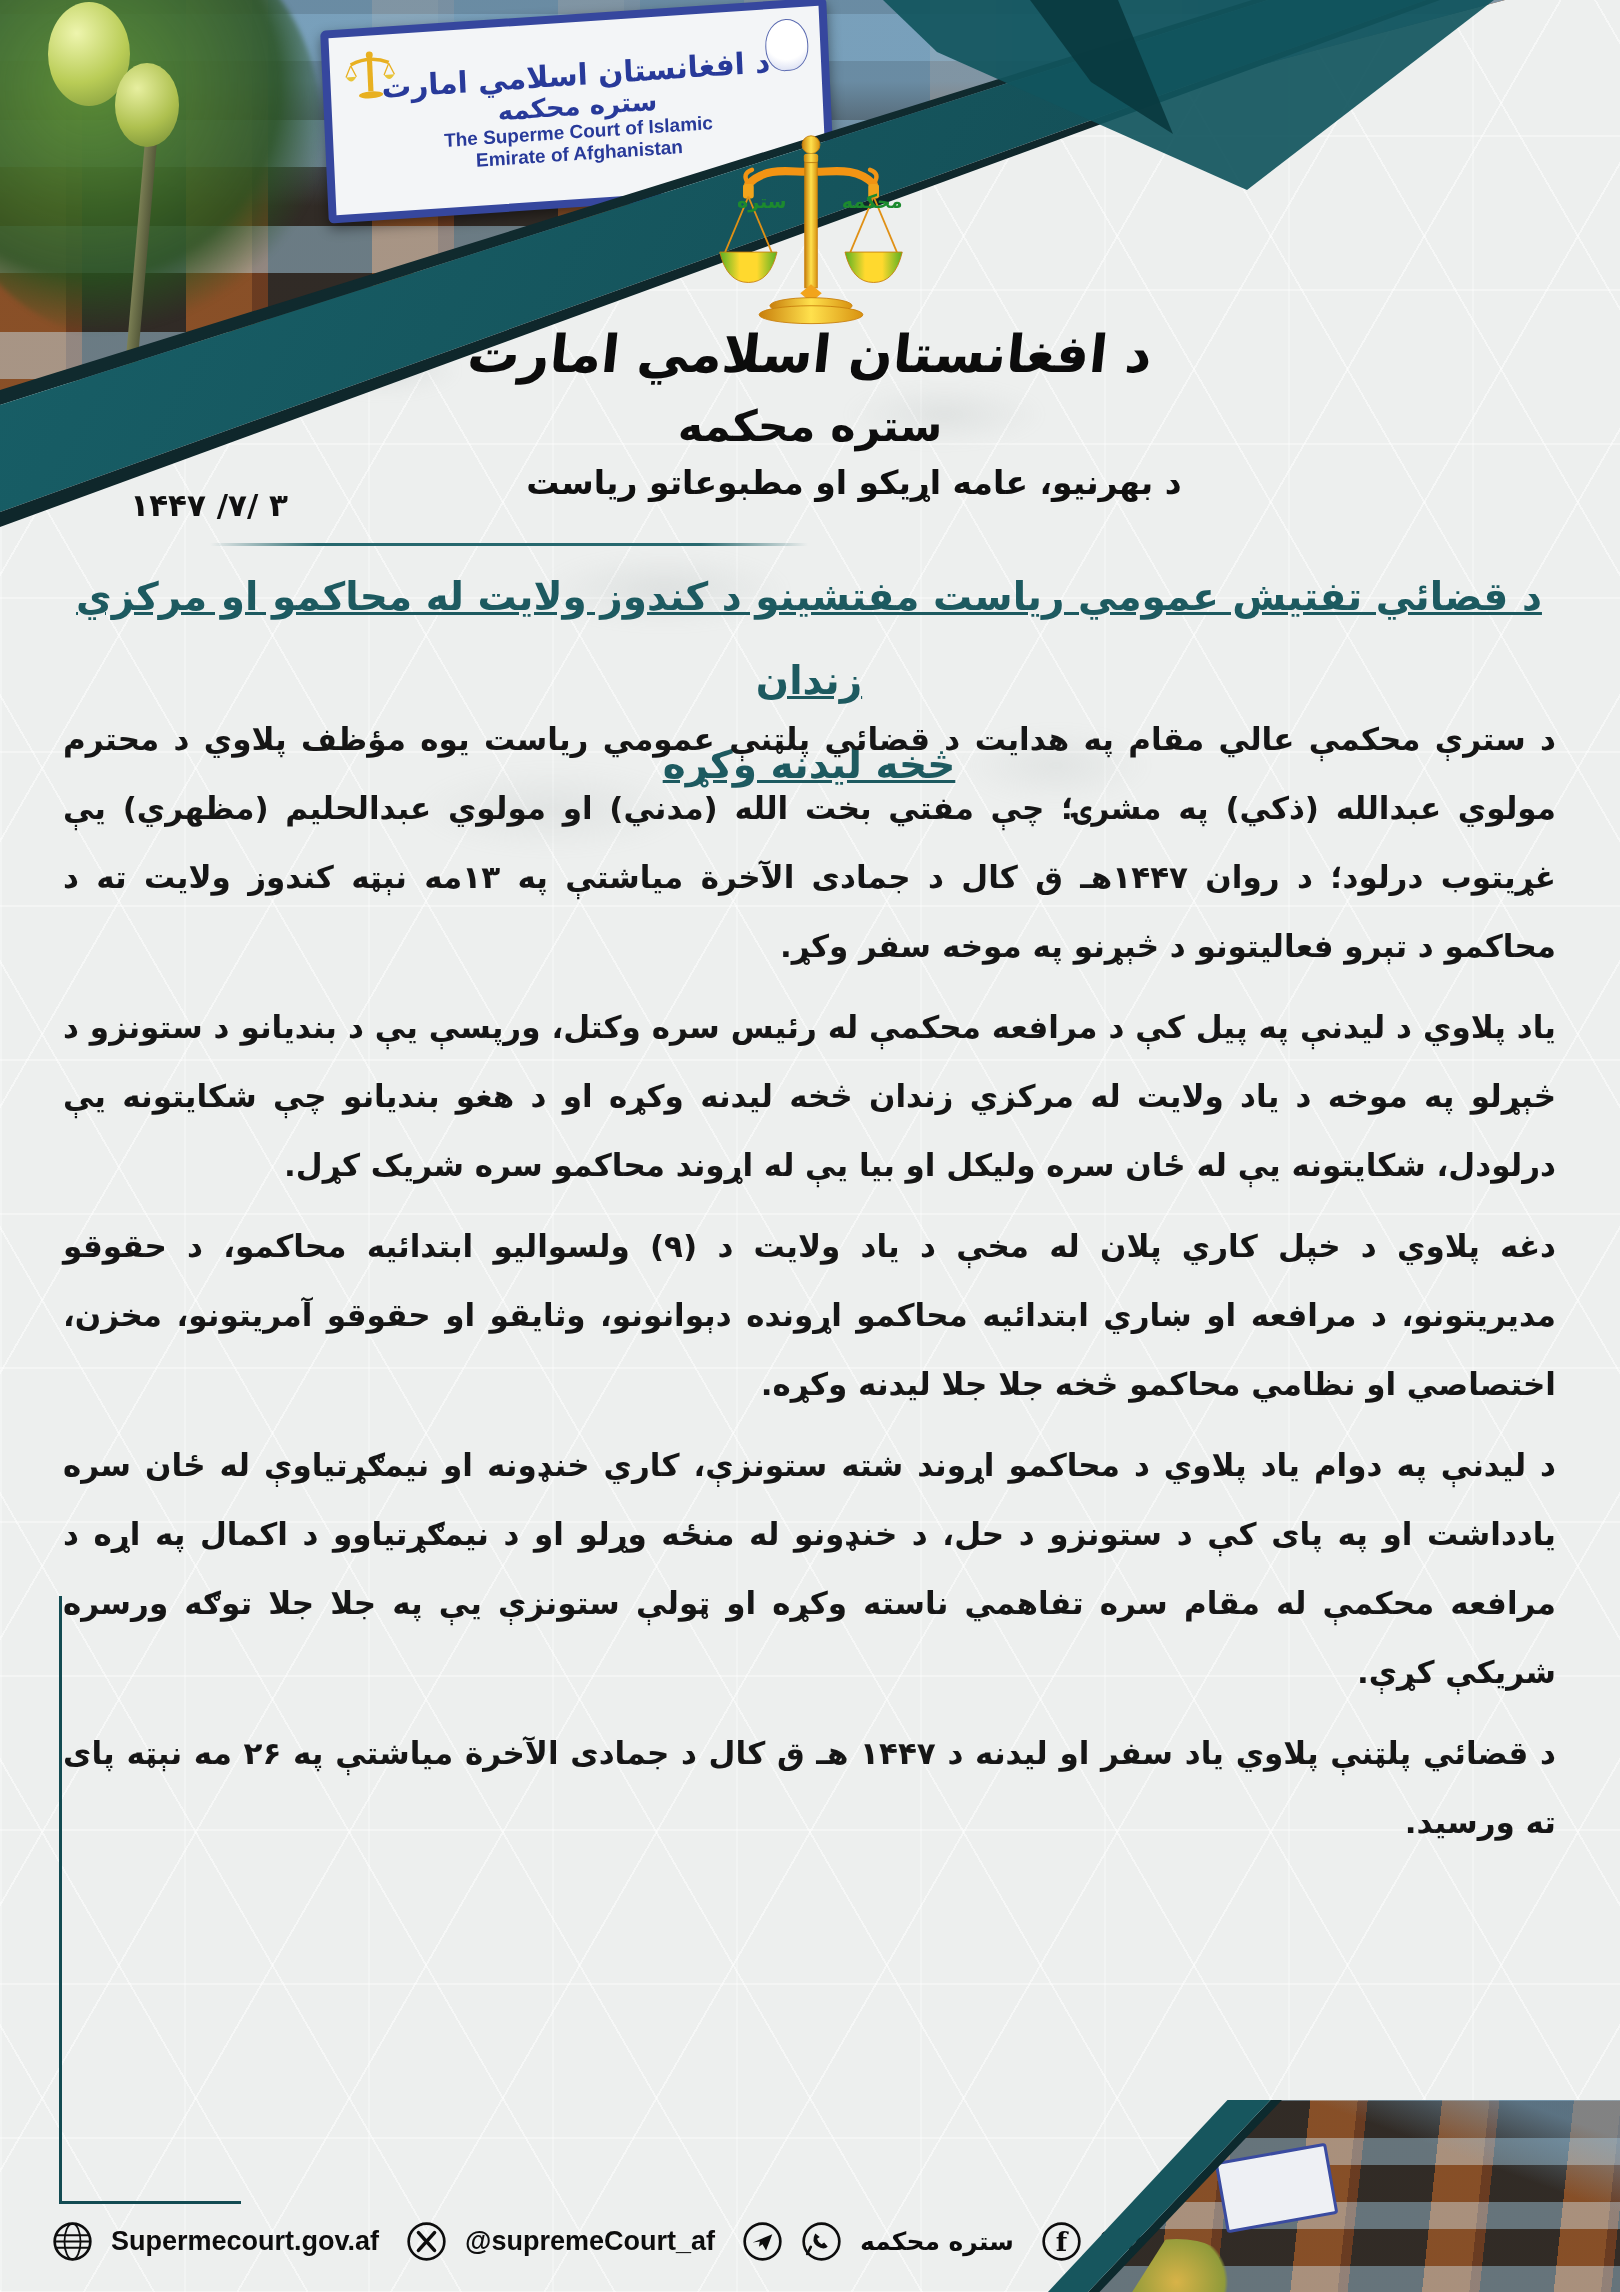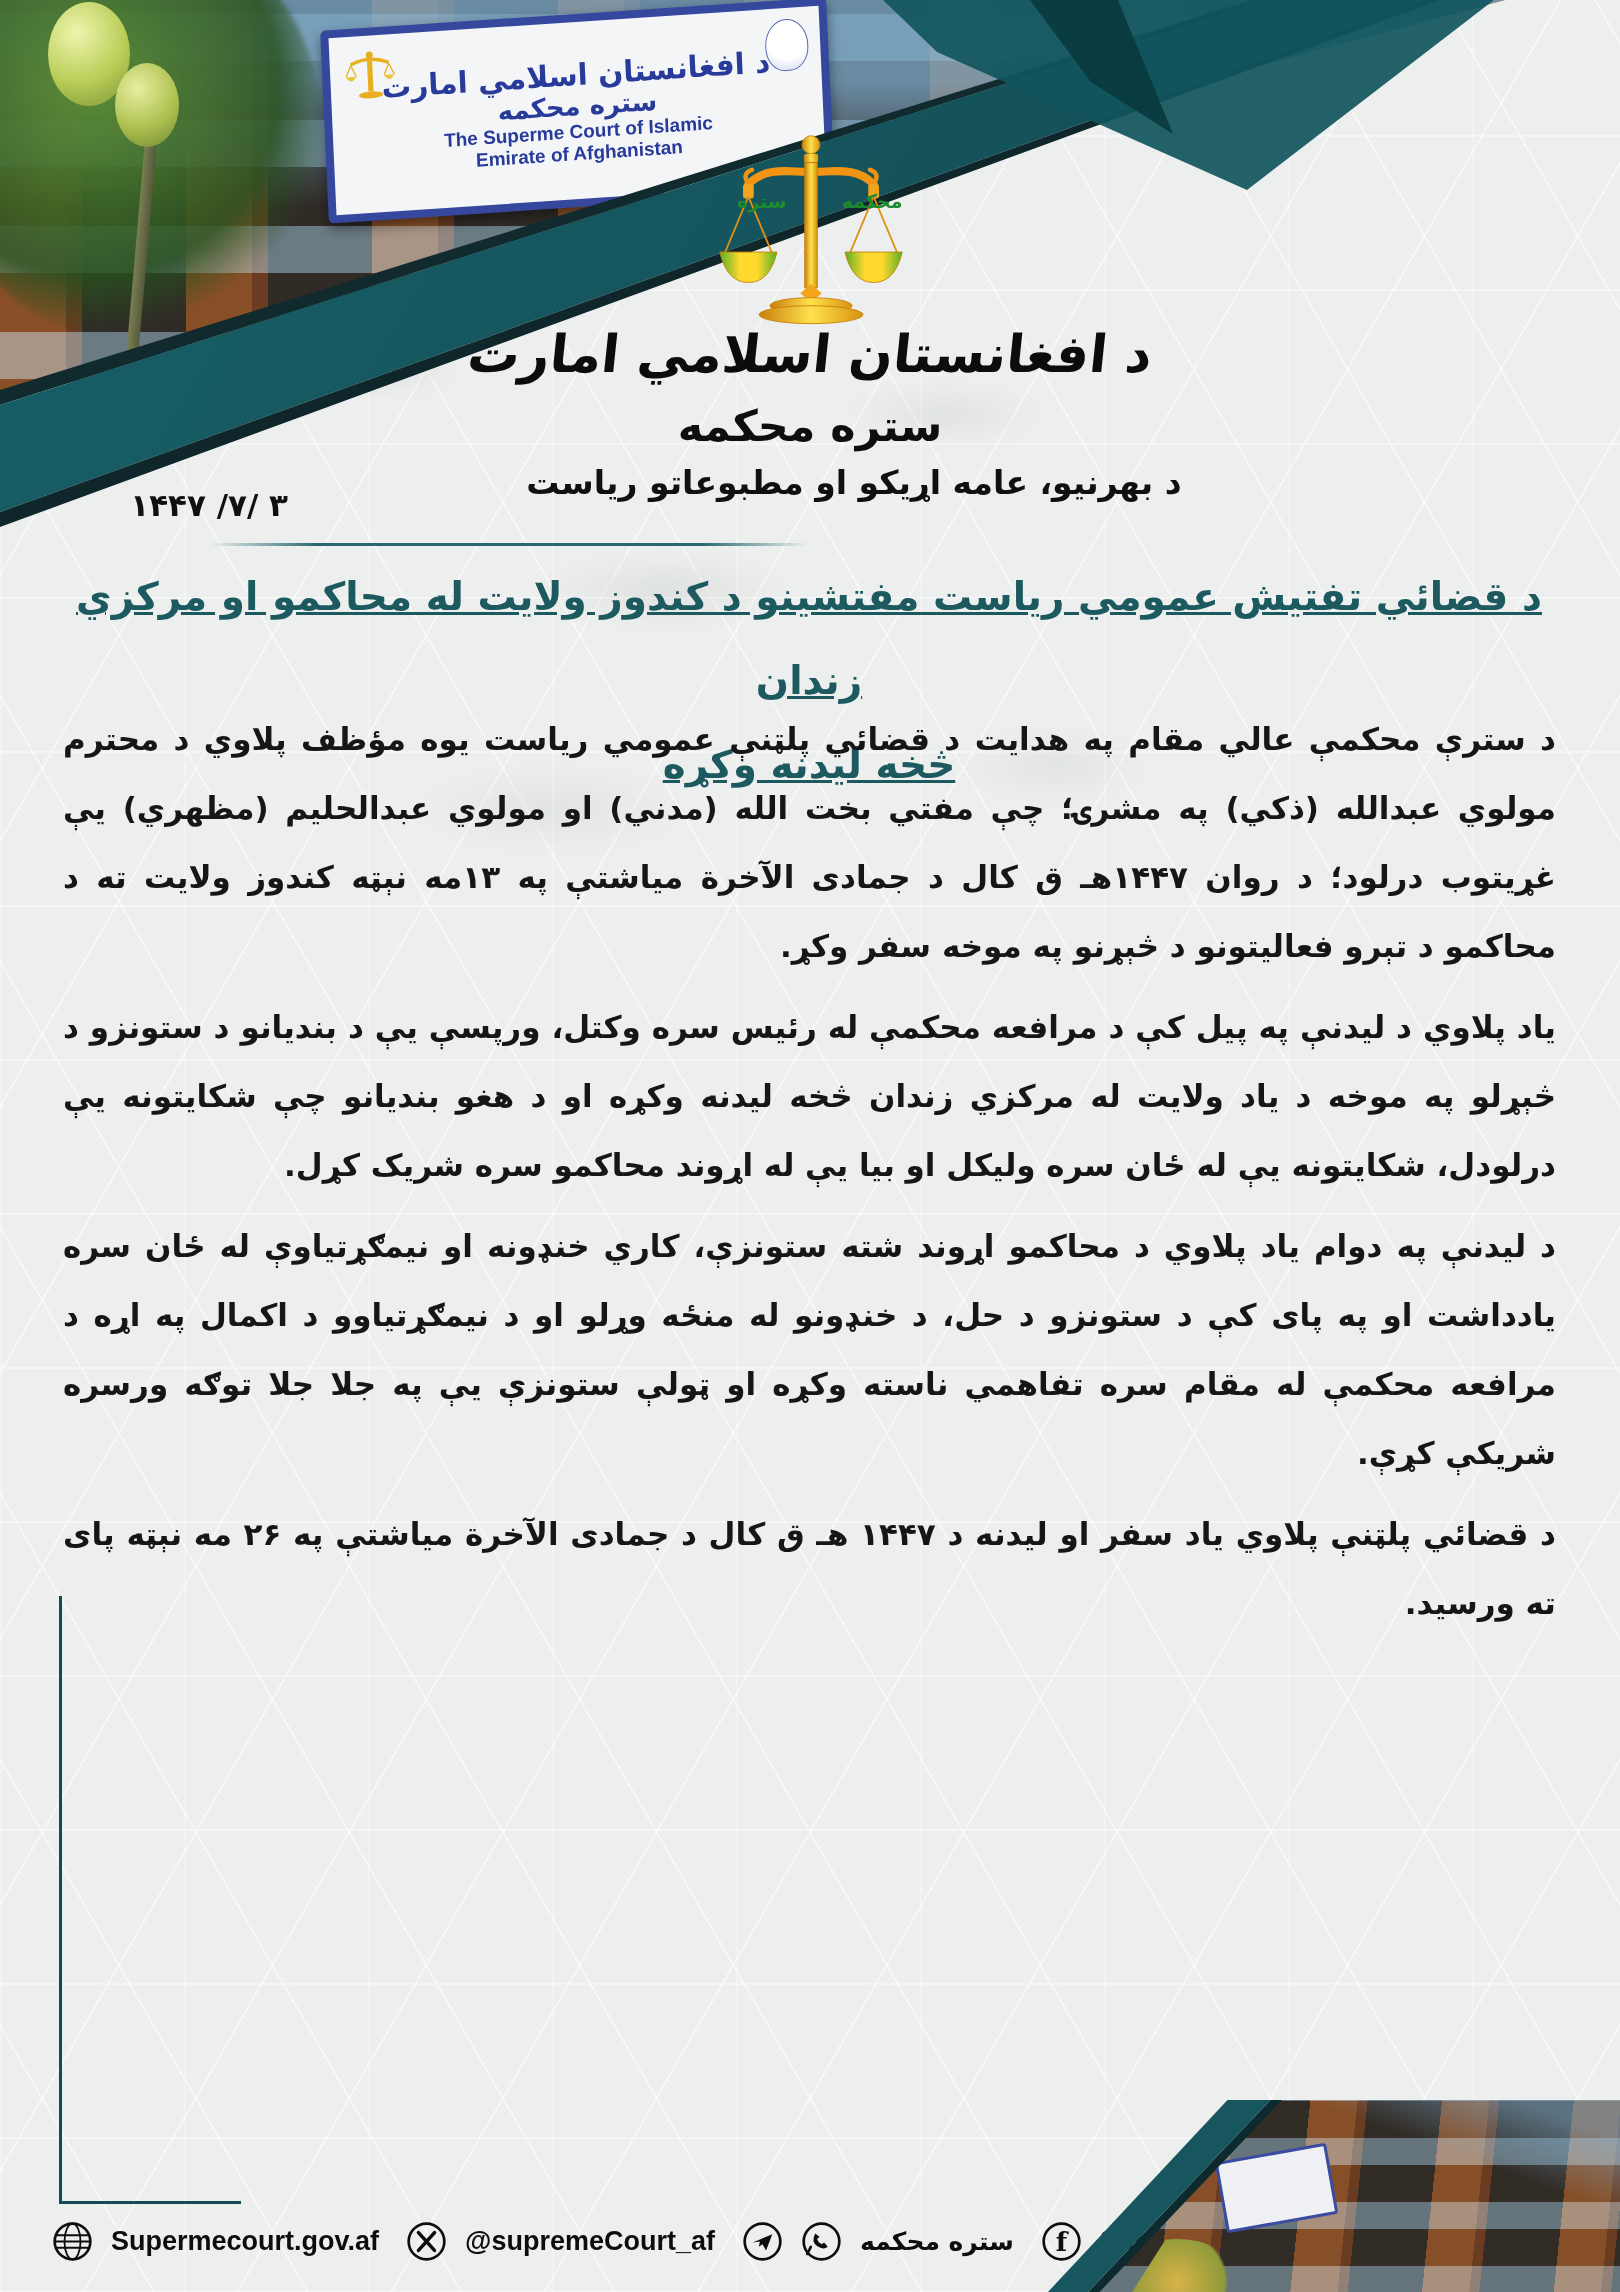--- a/index.html
+++ b/index.html
@@ -184,20 +184,21 @@
   <div class="divider"></div>
 
   <div class="art-title">
     <div>د قضائي تفتيش عمومي رياست مفتشينو د کندوز ولايت له محاکمو او مرکزي زندان</div>
     <div>څخه ليدنه وکړه</div>
   </div>
 
   <div class="art-body">
     <p>د سترې محکمې عالي مقام په هدايت د قضائي پلټنې عمومي رياست يوه مؤظف پلاوي د محترم مولوي عبدالله (ذکي) په مشرۍ؛ چې مفتي بخت الله (مدني) او مولوي عبدالحليم (مظهري) يې غړيتوب درلود؛ د روان ۱۴۴۷هـ ق کال د جمادی الآخرة مياشتې په ۱۳مه نېټه کندوز ولايت ته د محاکمو د تېرو فعاليتونو د څېړنو په موخه سفر وکړ.</p>
     <p>ياد پلاوي د ليدنې په پيل کې د مرافعه محکمې له رئيس سره وکتل، ورپسې يې د بنديانو د ستونزو د څېړلو په موخه د ياد ولايت له مرکزي زندان څخه ليدنه وکړه او د هغو بنديانو چې شکايتونه يې درلودل، شکايتونه يې له ځان سره وليکل او بيا يې له اړوند محاکمو سره شريک کړل.</p>
+    <p>دغه پلاوي د خپل کاري پلان له مخې د ياد ولايت د (۹) ولسواليو ابتدائيه محاکمو، د حقوقو مديريتونو، د مرافعه او ښاري ابتدائيه محاکمو اړونده دېوانونو، وثايقو او حقوقو آمريتونو، مخزن، اختصاصي او نظامي محاکمو څخه جلا جلا ليدنه وکړه.</p>
     <p>د ليدنې په دوام ياد پلاوي د محاکمو اړوند شته ستونزې، کاري خنډونه او نيمګړتياوې له ځان سره يادداشت او په پای کې د ستونزو د حل، د خنډونو له منځه وړلو او د نيمګړتياوو د اکمال په اړه د مرافعه محکمې له مقام سره تفاهمي ناسته وکړه او ټولې ستونزې يې په جلا جلا توګه ورسره شريکې کړې.</p>
     <p>د قضائي پلټنې پلاوي ياد سفر او ليدنه د ۱۴۴۷ هـ ق کال د جمادی الآخرة مياشتې په ۲۶ مه نېټه پای ته ورسيد.</p>
   </div>
 
   <div class="bracket"></div>
 
   <div class="social">
 
     <div class="soc-item">
       <svg width="41" height="41" viewBox="-23 -23 46 46">

